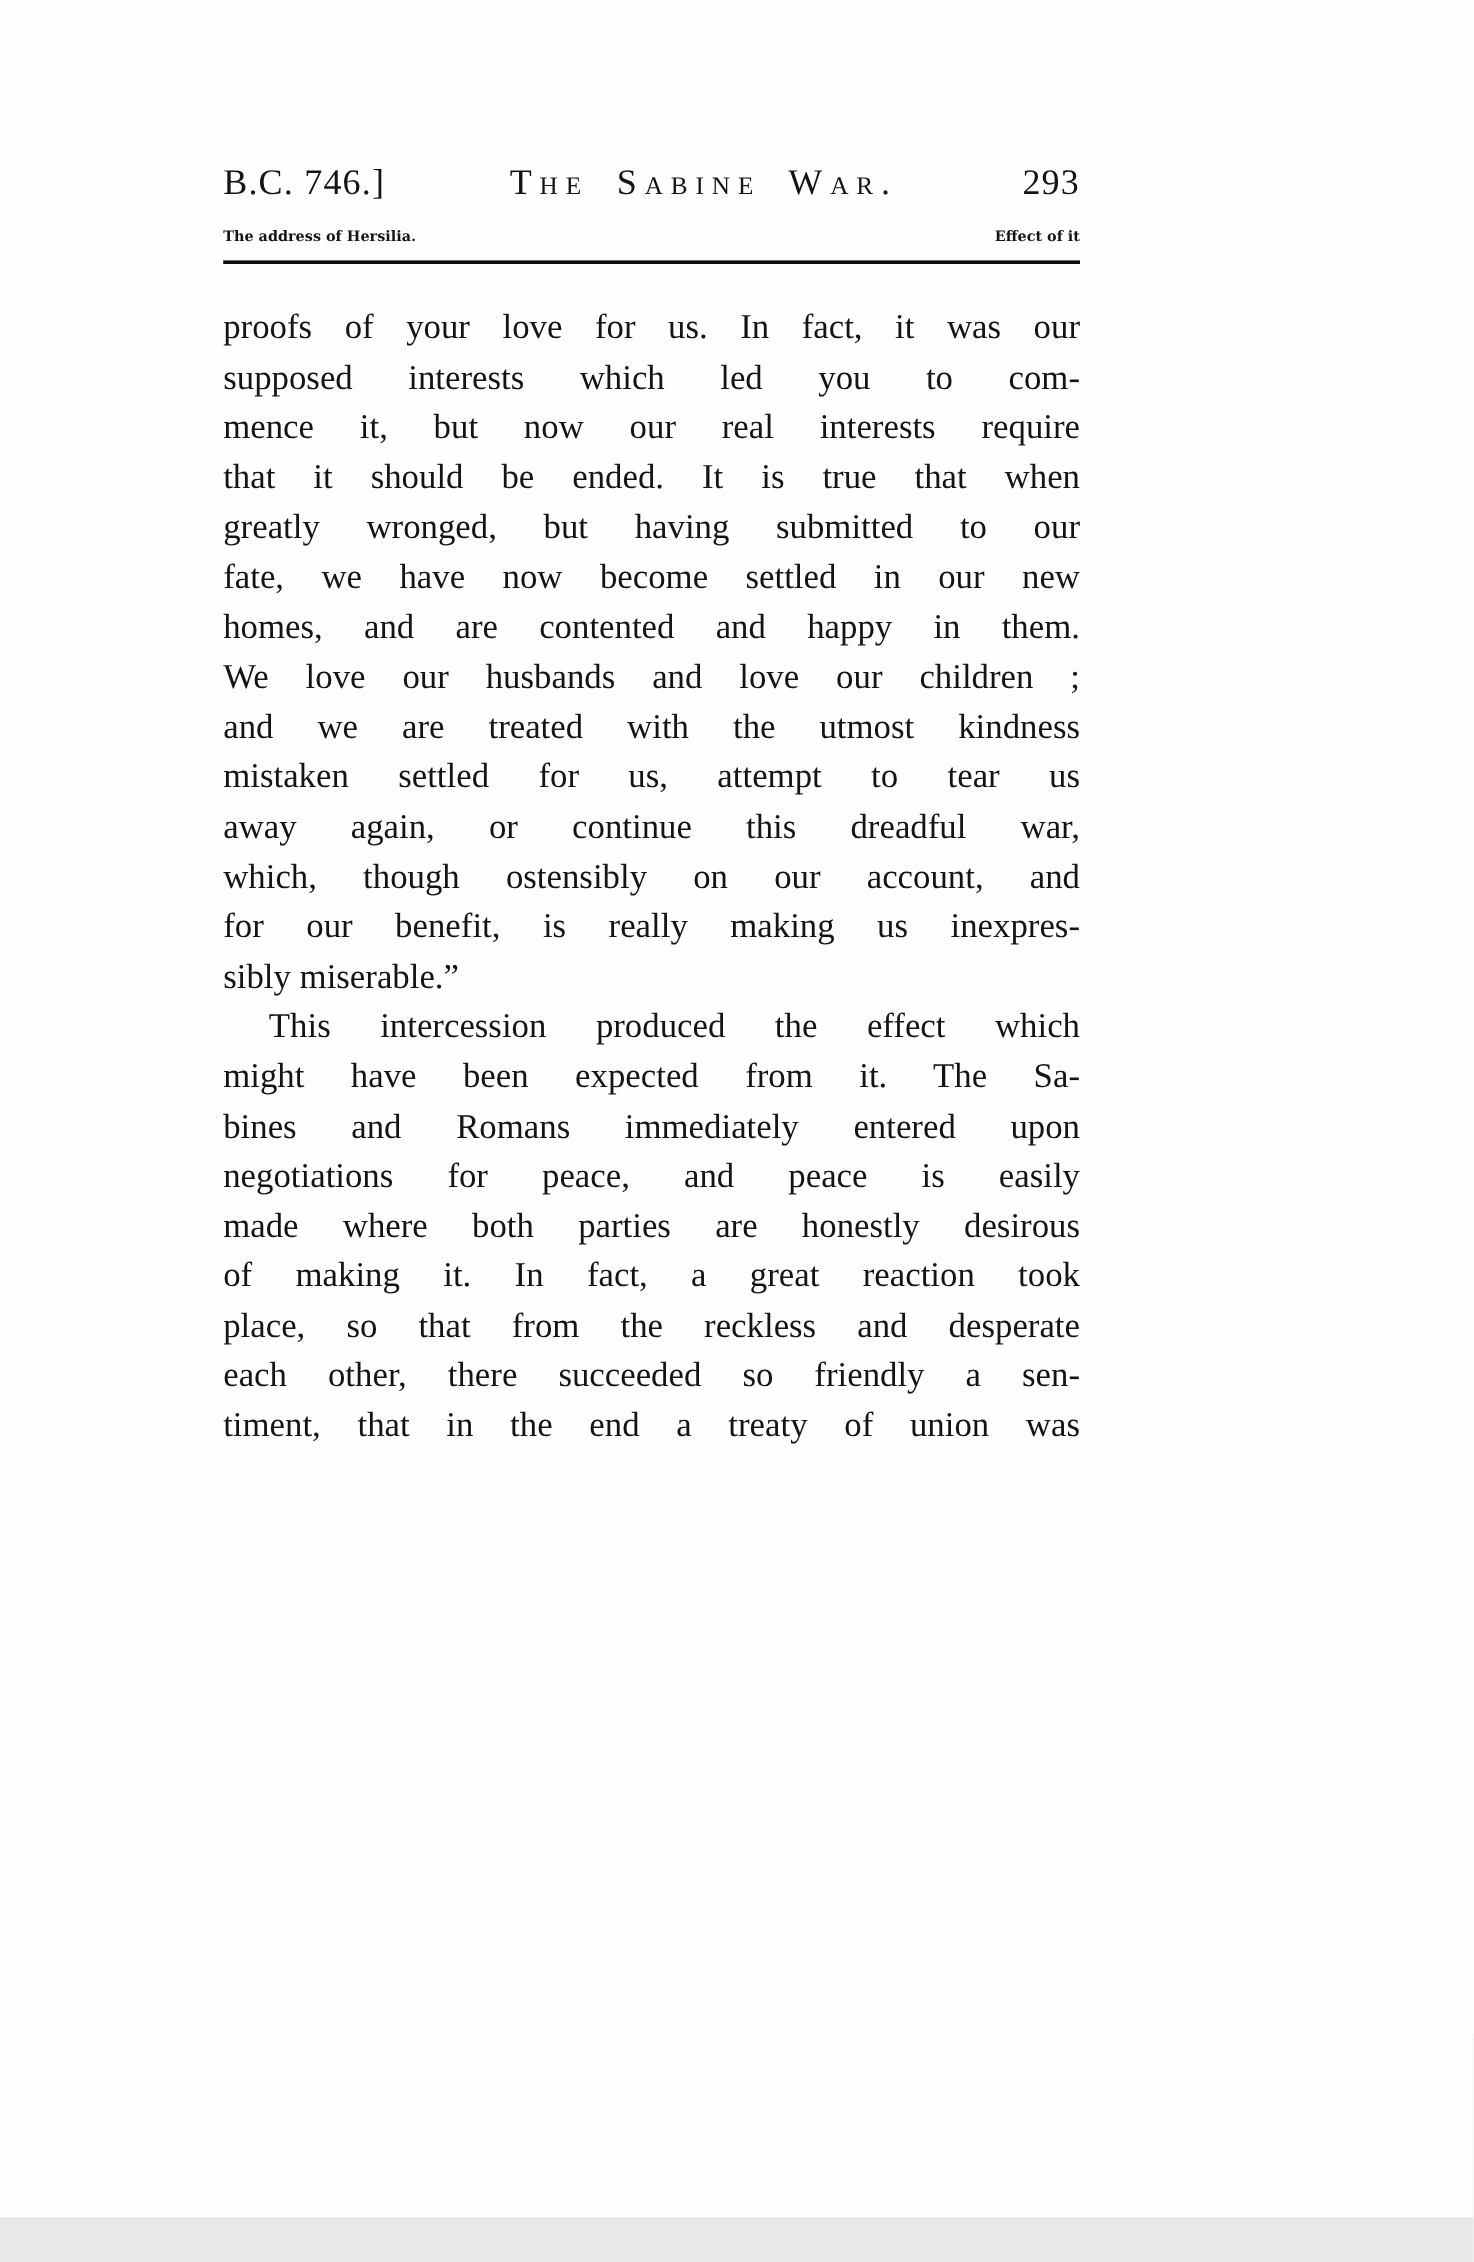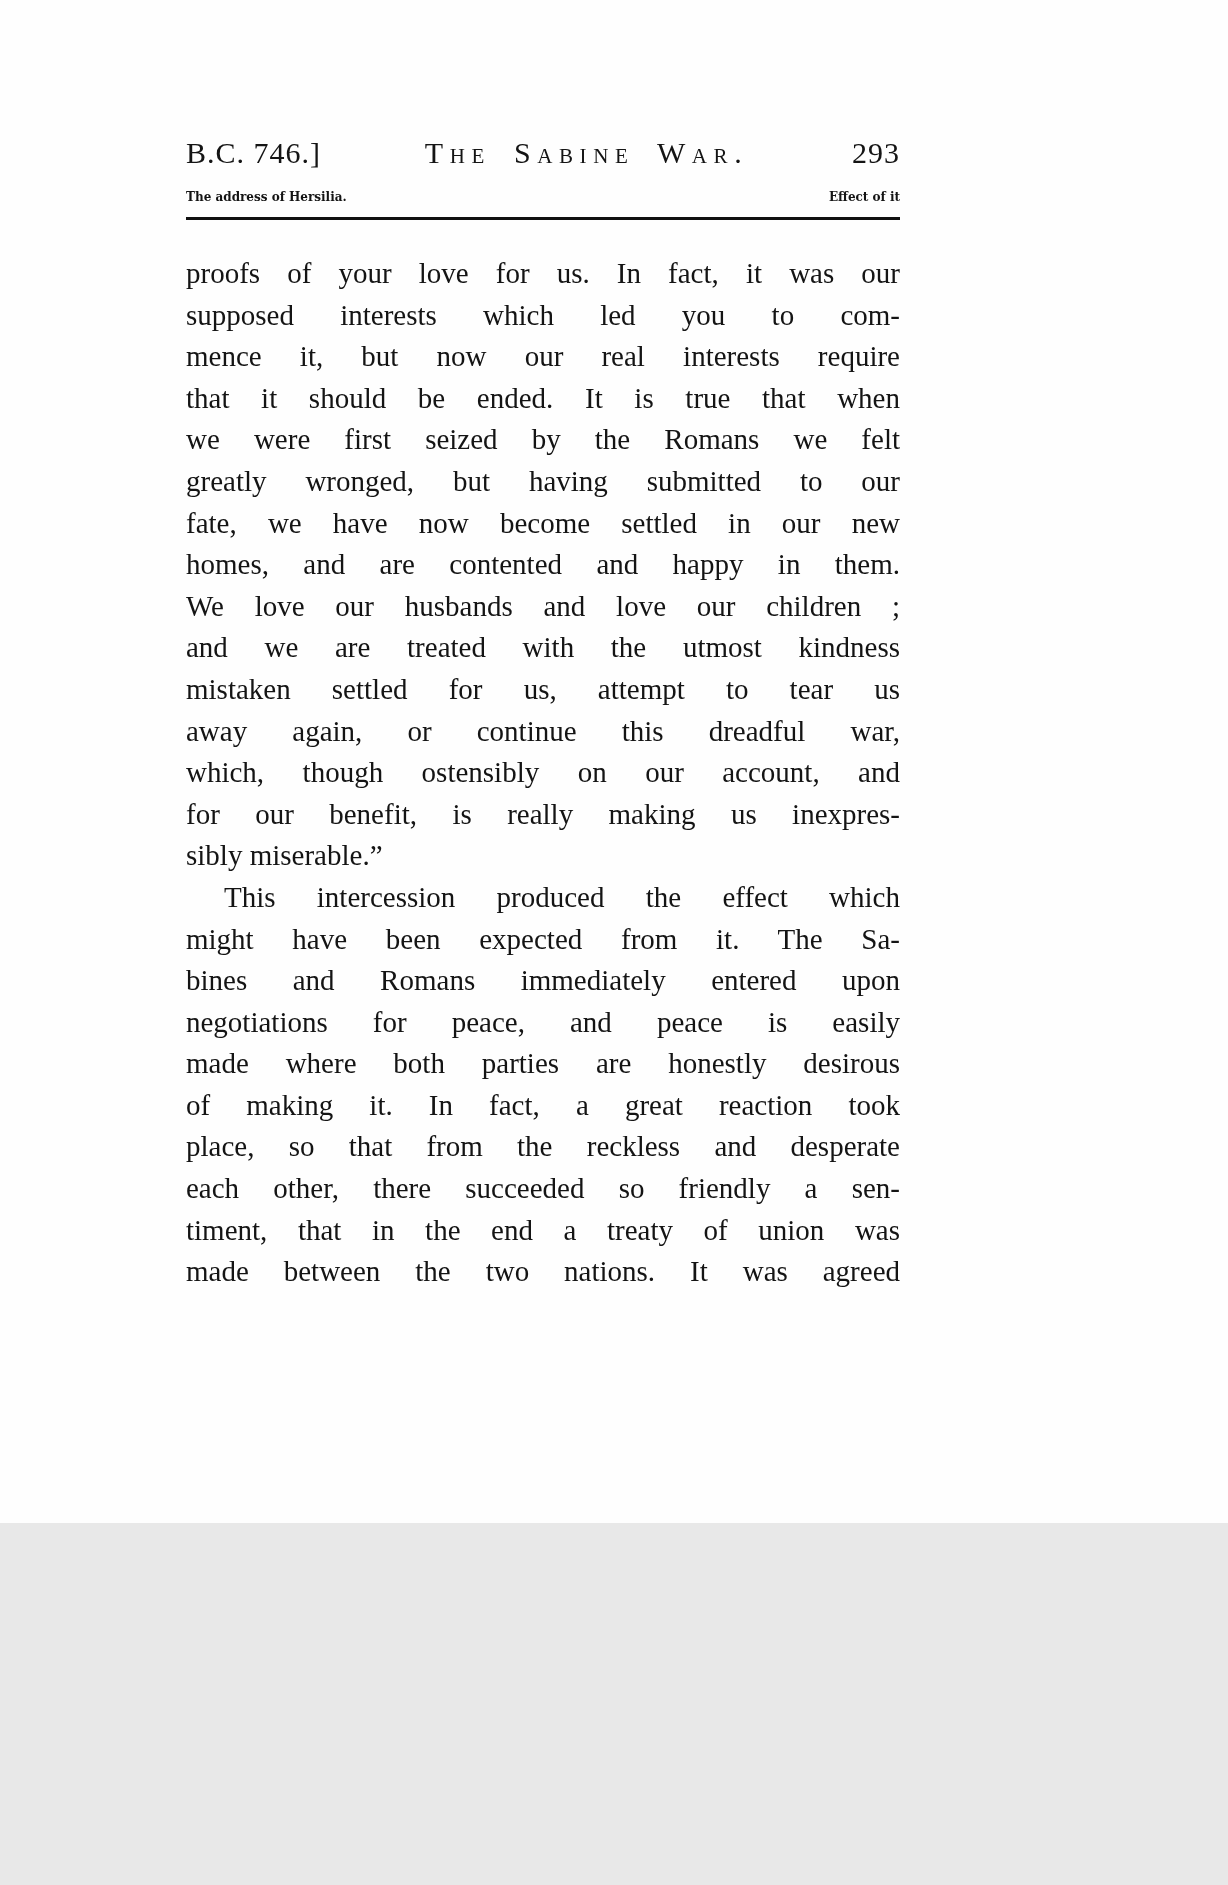--- a/index.html
+++ b/index.html
@@ -3,21 +3,21 @@
 <meta charset="utf-8">
 <style>
   html, body {
     margin: 0;
     padding: 0;
     background: #e8e8e8;
   }
   .page {
     position: relative;
     width: 1228px;
-    height: 1523px;
+    height: 1848px;
     margin: 0 auto;
     background: #fefefe;
     color: #141414;
     font-family: "Liberation Serif", serif;
     overflow: hidden;
   }
   .content {
     position: absolute;
     left: 186px;
     top: 136px;
@@ -89,37 +89,35 @@
       <span>Effect of it</span>
     </div>
 
     <div class="rule"></div>
 
     <div class="body-text">
       <div class="line">proofs of your love for us.  In fact, it was our</div>
       <div class="line">supposed interests which led you to com-</div>
       <div class="line">mence it, but now our real interests require</div>
       <div class="line">that it should be ended.  It is true that when</div>
-      <div class="line">we were first seized by the Romans we felt</div>
       <div class="line">greatly wronged, but having submitted to our</div>
       <div class="line">fate, we have now become settled in our new</div>
       <div class="line">homes, and are contented and happy in them.</div>
       <div class="line">We love our husbands and love our children ;</div>
       <div class="line">and we are treated with the utmost kindness</div>
       <div class="line">mistaken settled for us, attempt to tear us</div>
       <div class="line">away again, or continue this dreadful war,</div>
       <div class="line">which, though ostensibly on our account, and</div>
       <div class="line">for our benefit, is really making us inexpres-</div>
       <div class="line para-end">sibly miserable.”</div>
       <div class="line indent">This intercession produced the effect which</div>
       <div class="line">might have been expected from it.  The Sa-</div>
       <div class="line">bines and Romans immediately entered upon</div>
       <div class="line">negotiations for peace, and peace is easily</div>
       <div class="line">made where both parties are honestly desirous</div>
       <div class="line">of making it.  In fact, a great reaction took</div>
       <div class="line">place, so that from the reckless and desperate</div>
       <div class="line">each other, there succeeded so friendly a sen-</div>
       <div class="line">timent, that in the end a treaty of union was</div>
-      <div class="line">made between the two nations.  It was agreed</div>
     </div>
 
   </div>
 </div>
 
 </body></html>

